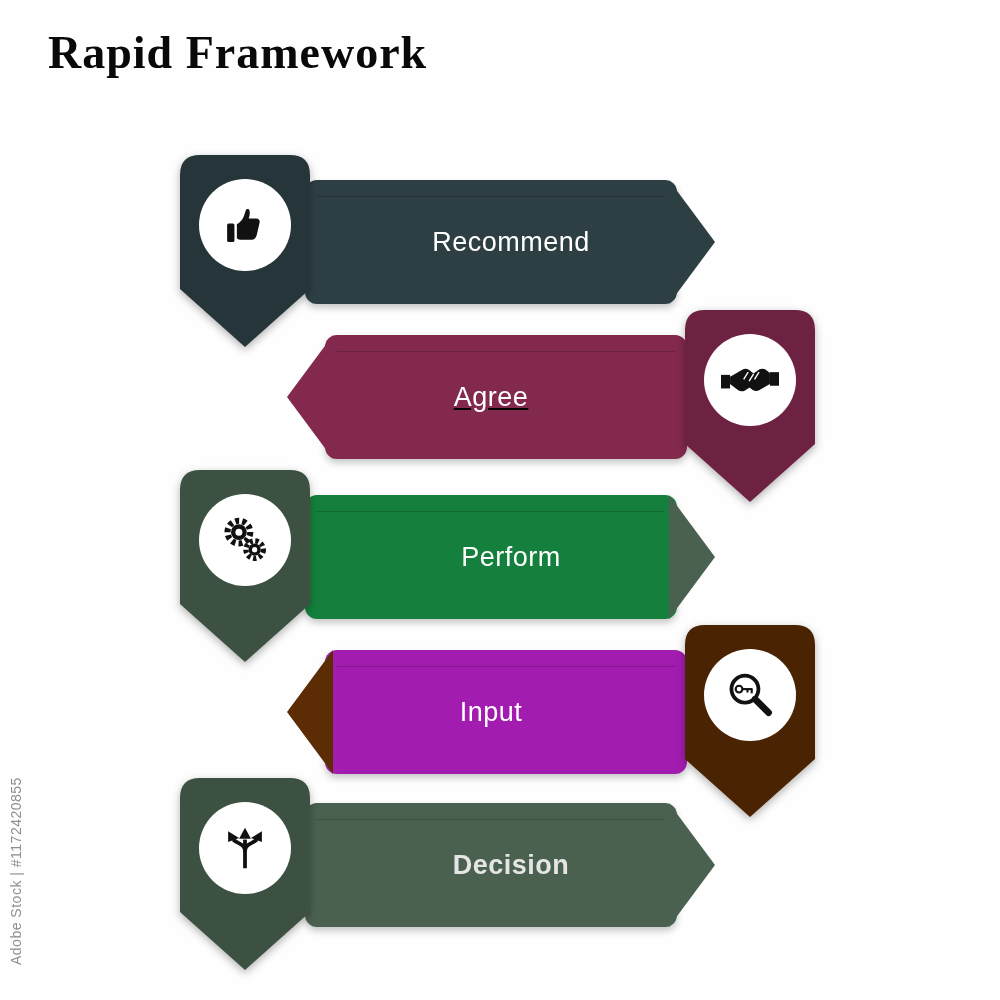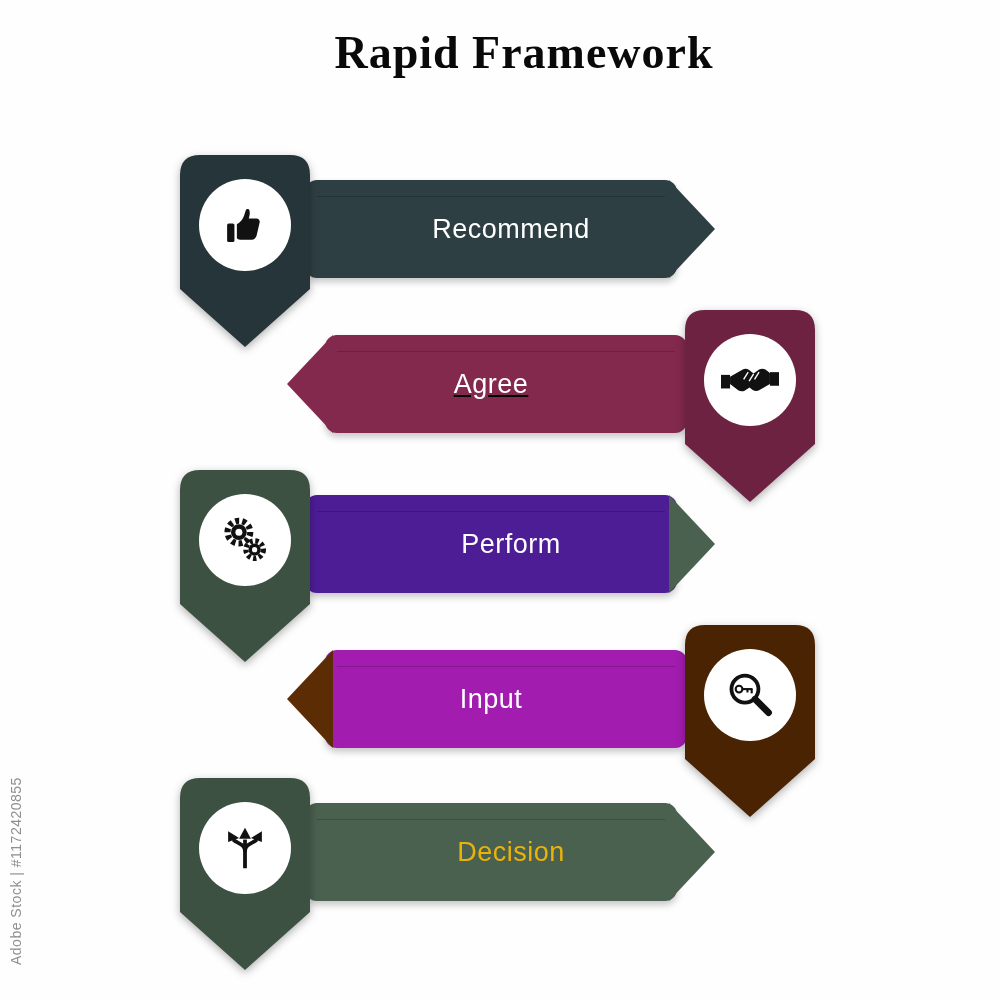--- a/index.html
+++ b/index.html
@@ -6,36 +6,36 @@
   html,body { width:1000px; height:1000px; }
   body {
     position:relative; overflow:hidden;
     background:#fefefe;
     font-family:"Liberation Sans", sans-serif;
   }
   .infographic { position:absolute; inset:0; }
 
   .title {
     position:absolute; top:26px; left:0; width:100%;
-    text-align:center;
+    text-align:left;
     font-family:"Liberation Serif", serif;
     font-weight:700; font-size:46px; letter-spacing:1px;
     color:#090909;
     padding-left:48px;
   }
 
   .watermark {
     position:absolute; left:8px; top:965px;
     transform:rotate(-90deg); transform-origin:left top;
     white-space:nowrap;
     font-size:14px; color:#8f8f8f; letter-spacing:.5px;
   }
 
   .banner {
-    position:absolute; height:98px;
+    position:absolute; height:124px;
     border-radius:12px;
     display:flex; align-items:center; justify-content:center;
     box-shadow:0 4px 7px rgba(0,0,0,.22);
   }
   .banner::before {
     content:""; position:absolute; left:12px; right:12px; top:16px;
     height:1px; background:rgba(0,0,0,.18);
   }
   .banner .label {
     color:#fff; font-size:27px; letter-spacing:.5px; font-weight:500;
@@ -98,21 +98,21 @@
         <path fill="#111" d="M10 14 L24 6 C26 4.8 29 5 31 6.6 L36 10.6 L42 6.2 C44 4.8 47 4.8 49 6.2 L54 10 L54 22 L42 29 C40 30.2 37 30 35 28.6 L31.5 26 L26 29.4 C24 30.6 21 30.4 19 29 L10 22 Z"></path>
         <g stroke="#fff" stroke-width="1.5" fill="none">
           <path d="M30 9 L25 17"></path>
           <path d="M36 11 L31 19"></path>
           <path d="M42 9 L37 17"></path>
         </g>
       </svg>
     </div>
   </div>
 
-  <div class="banner pad-left" style="left: 305px; top: 495px; width: 372px; background-color: #4c1d95;">
+  <div class="banner pad-left" style="left: 305px; top: 495px; width: 372px; background-color: #15803d;">
     <div class="tip right" style="background-color: rgb(75, 97, 80);"></div>
     <span class="label" style="color: rgb(255, 255, 255);">Perform</span>
   </div>
   <div class="badge" style="left:180px;top:470px">
     <svg class="shield" viewBox="0 0 130 192" aria-hidden="true">
       <path d="M0,20 Q0,0 20,0 L110,0 Q130,0 130,20 L130,134 L65,192 L0,134 Z" fill="#3c5141"></path>
     </svg>
     <div class="icon-circle">
       <svg viewBox="0 0 64 64" width="56" height="56" aria-hidden="true">
         <circle cx="25" cy="23" r="13" fill="none" stroke="#111" stroke-width="7" stroke-dasharray="4.5 3.6"></circle>
@@ -140,21 +140,21 @@
         <circle cx="19" cy="25" r="4" fill="none" stroke="#111" stroke-width="2.5"></circle>
         <line x1="23" y1="25" x2="35" y2="25" stroke="#111" stroke-width="2.5"></line>
         <line x1="29" y1="25" x2="29" y2="29" stroke="#111" stroke-width="2.5"></line>
         <line x1="34" y1="25" x2="34" y2="30" stroke="#111" stroke-width="2.5"></line>
       </svg>
     </div>
   </div>
 
   <div class="banner pad-left" style="left: 305px; top: 803px; width: 372px; background-color: rgb(75, 97, 80);">
     <div class="tip right" style="background-color: rgb(75, 97, 80);"></div>
-    <span class="label" style="color: #eab308;">Decision</span>
+    <span class="label" style="color: #e5e5e5; font-weight: bold;">Decision</span>
   </div>
   <div class="badge" style="left:180px;top:778px">
     <svg class="shield" viewBox="0 0 130 192" aria-hidden="true">
       <path d="M0,20 Q0,0 20,0 L110,0 Q130,0 130,20 L130,134 L65,192 L0,134 Z" fill="#3c5141"></path>
     </svg>
     <div class="icon-circle">
       <svg viewBox="0 0 64 64" width="54" height="54" aria-hidden="true">
         <g stroke="#111" stroke-width="4.5" fill="none">
           <path d="M32 56 V22"></path>
           <path d="M32 36 C32 27 23 27 18 22"></path>

